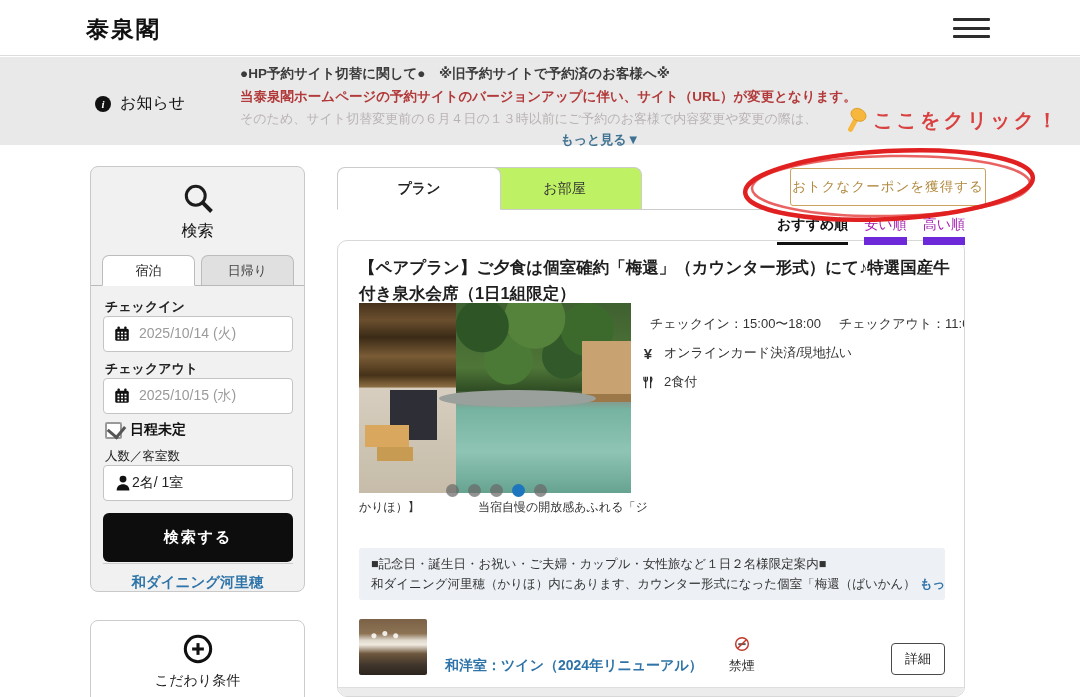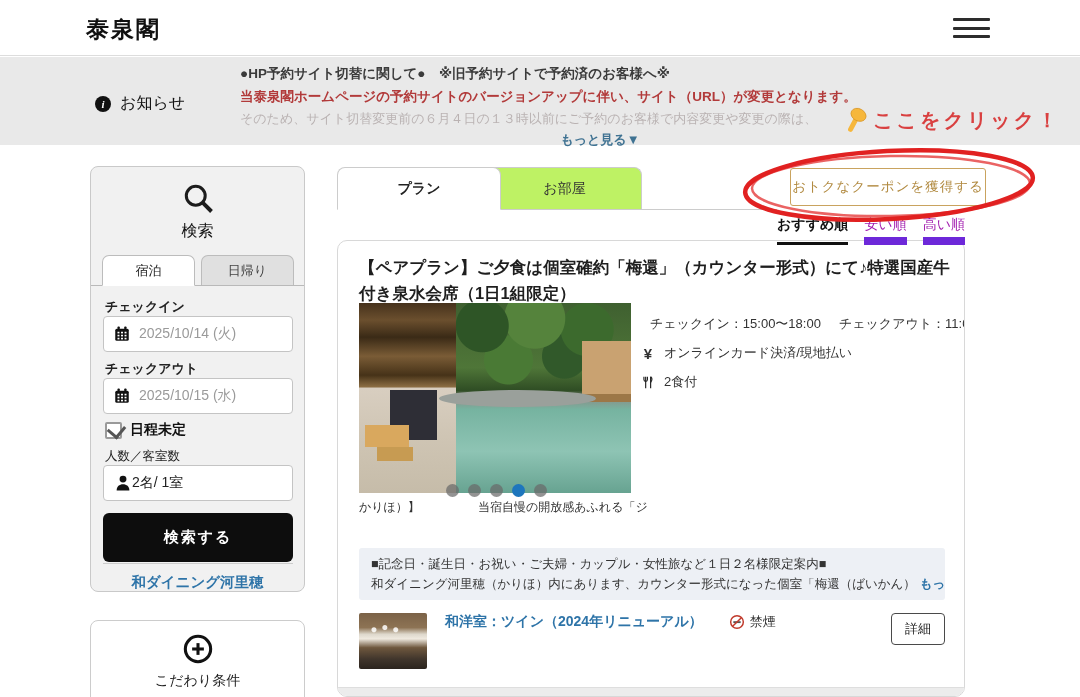--- a/index.html
+++ b/index.html
@@ -91,29 +91,29 @@
   .caption-right { position:absolute; left:140px; top:258px; font-size:12px; color:#333; white-space:nowrap; }
   .details { position:absolute; left:303px; top:74px; width:320px; }
   .d-row { display:flex; align-items:center; gap:9px; margin-bottom:11px; font-size:13px; color:#333; white-space:nowrap; }
   .d-row .gap { display:inline-block; width:10px; }
   .yen-glyph { font-size:15px; color:#333; font-weight:bold; width:14px; text-align:center; }
   .price-row { display:flex; align-items:baseline; gap:6px; margin-top:14px; }
   .total-lbl { font-size:12px; font-weight:bold; color:#222; }
   .price-val { font-size:27px; font-weight:bold; color:#0f0f0f; letter-spacing:.5px; }
   .desc-box { position:absolute; left:21px; top:307px; width:586px; height:52px; background:#edf0f5; border-radius:3px; padding:6px 12px; font-size:12.5px; line-height:20px; color:#333; white-space:nowrap; overflow:hidden; }
   .more-link { color:#2e74a8; font-weight:bold; cursor:pointer; margin-left:4px; }
-  .room-row { position:absolute; left:21px; top:372px; width:586px; height:62px; display:flex; align-items:flex-start; }
+  .room-row { position:absolute; left:21px; top:372px; width:586px; height:62px; display:flex; align-items:flex-end; }
   .room-thumb { width:68px; height:56px; margin-right:18px; border-radius:2px; cursor:pointer;
     background:
       radial-gradient(circle at 22% 30%, rgba(255,255,255,.85) 0 2px, transparent 3px),
       radial-gradient(circle at 38% 26%, rgba(255,255,255,.85) 0 2px, transparent 3px),
       radial-gradient(circle at 54% 30%, rgba(255,255,255,.85) 0 2px, transparent 3px),
       linear-gradient(180deg, #7b6247 0%, #8d7354 26%, #ded8cc 38%, #efe9df 46%, #6e573d 62%, #41362c 82%, #2b241e 100%); }
   .room-name { font-size:14px; font-weight:bold; color:#2e74a8; cursor:pointer; white-space:nowrap; }
-  .smoke { display:flex; align-items:center; gap:5px; margin-left:26px; font-size:13px; color:#333; white-space:nowrap; }
+  .smoke { display:flex; align-items:center; gap:5px; margin-left:26px; font-size:13px; color:#333; white-space:nowrap;flex-direction:column; }
   .detail-btn { margin-left:auto; width:54px; height:32px; background:#fff; border:1px solid #4a4a4a; border-radius:4px; font-size:13px; color:#222; cursor:pointer; font-family:inherit; }
   .card-bottom { position:absolute; left:0; right:0; bottom:0; height:9px; background:#ececec; border-top:1px solid #dedede; }
 </style>
 </head>
 <body>
 
 <div id="screen">
 
   <div class="header">
     <div class="logo">泰泉閣</div>

